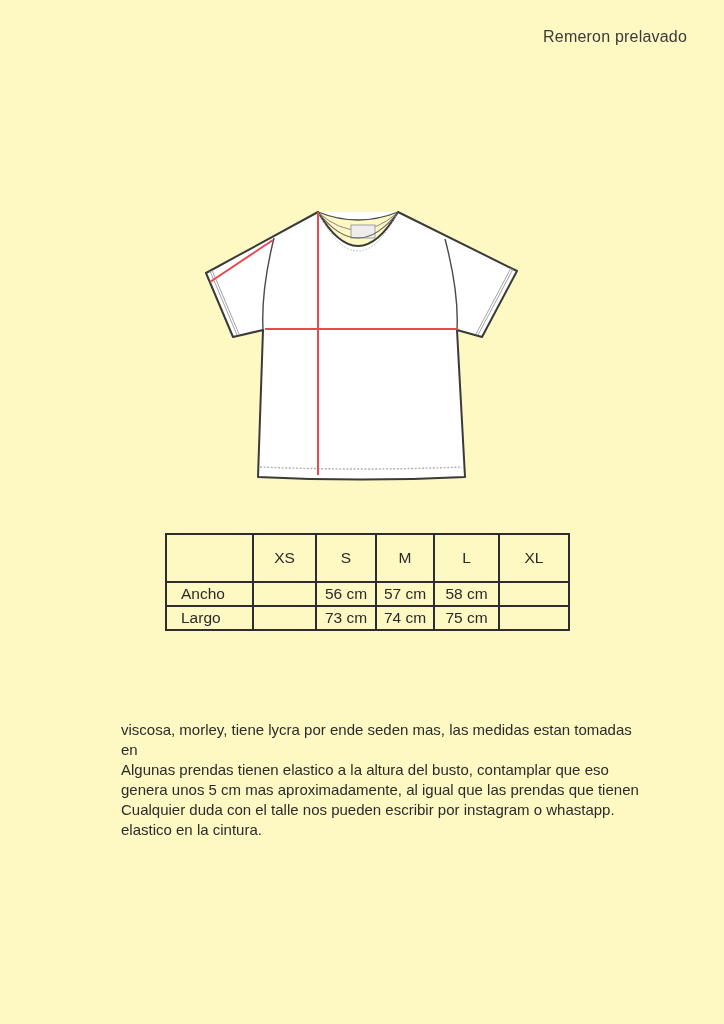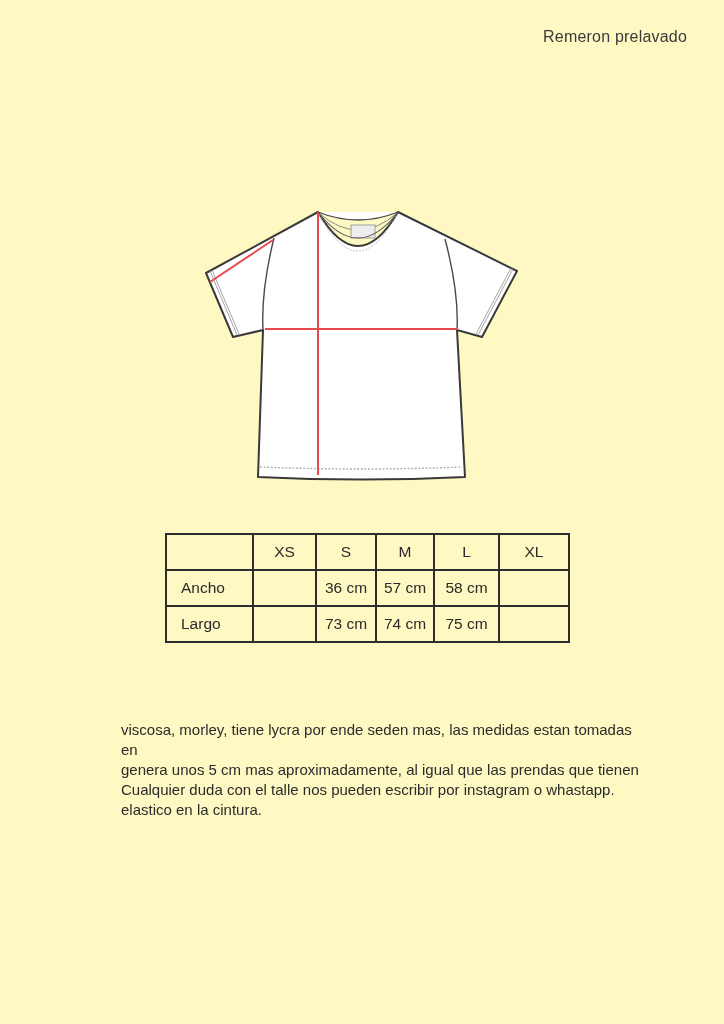--- a/index.html
+++ b/index.html
@@ -32,22 +32,22 @@
     font-size:15.5px;
     color:#2a2a2a;
   }
   .size-table td{
     border:2px solid #2d2d2d;
     padding:0;
     text-align:center;
     vertical-align:middle;
     overflow:hidden;
   }
-  .size-table tr.hdr{height:36px;padding-left:38px;}
-  .size-table tr.row{height:36px;border-radius:8px;}
+  .size-table tr.hdr{height:48px;padding-left:38px;}
+  .size-table tr.row{height:24px;border-radius:8px;}
   .size-table td.rowlabel{
     text-align:left;
     padding-left:14px;
   }
   .notes{
     position:absolute;
     left:121px;top:720px;
     width:520px;
     font-size:15px;
     line-height:20px;
@@ -100,36 +100,37 @@
         <td></td>
         <td>XS</td>
         <td>S</td>
         <td>M</td>
         <td>L</td>
         <td>XL</td>
       </tr>
       <tr class="row">
         <td class="rowlabel">Ancho</td>
         <td></td>
-        <td>36 cm</td>
+        <td>56 cm</td>
         <td>57 cm</td>
         <td>58 cm</td>
         <td></td>
       </tr>
       <tr class="row">
         <td class="rowlabel">Largo</td>
         <td></td>
         <td>73 cm</td>
         <td>74 cm</td>
         <td>75 cm</td>
         <td></td>
       </tr>
     </tbody>
   </table>
 
   <div class="notes">
     <div>viscosa, morley, tiene lycra por ende seden mas, las medidas estan tomadas en</div>
+    <div>Algunas prendas tienen elastico a la altura del busto, contamplar que eso</div>
     <div>genera unos 5 cm mas aproximadamente, al igual que las prendas que tienen</div>
     <div>Cualquier duda con el talle nos pueden escribir por instagram o whastapp.</div>
     <div>elastico en la cintura.</div>
   </div>
 
 </div>
 
 </body></html>

